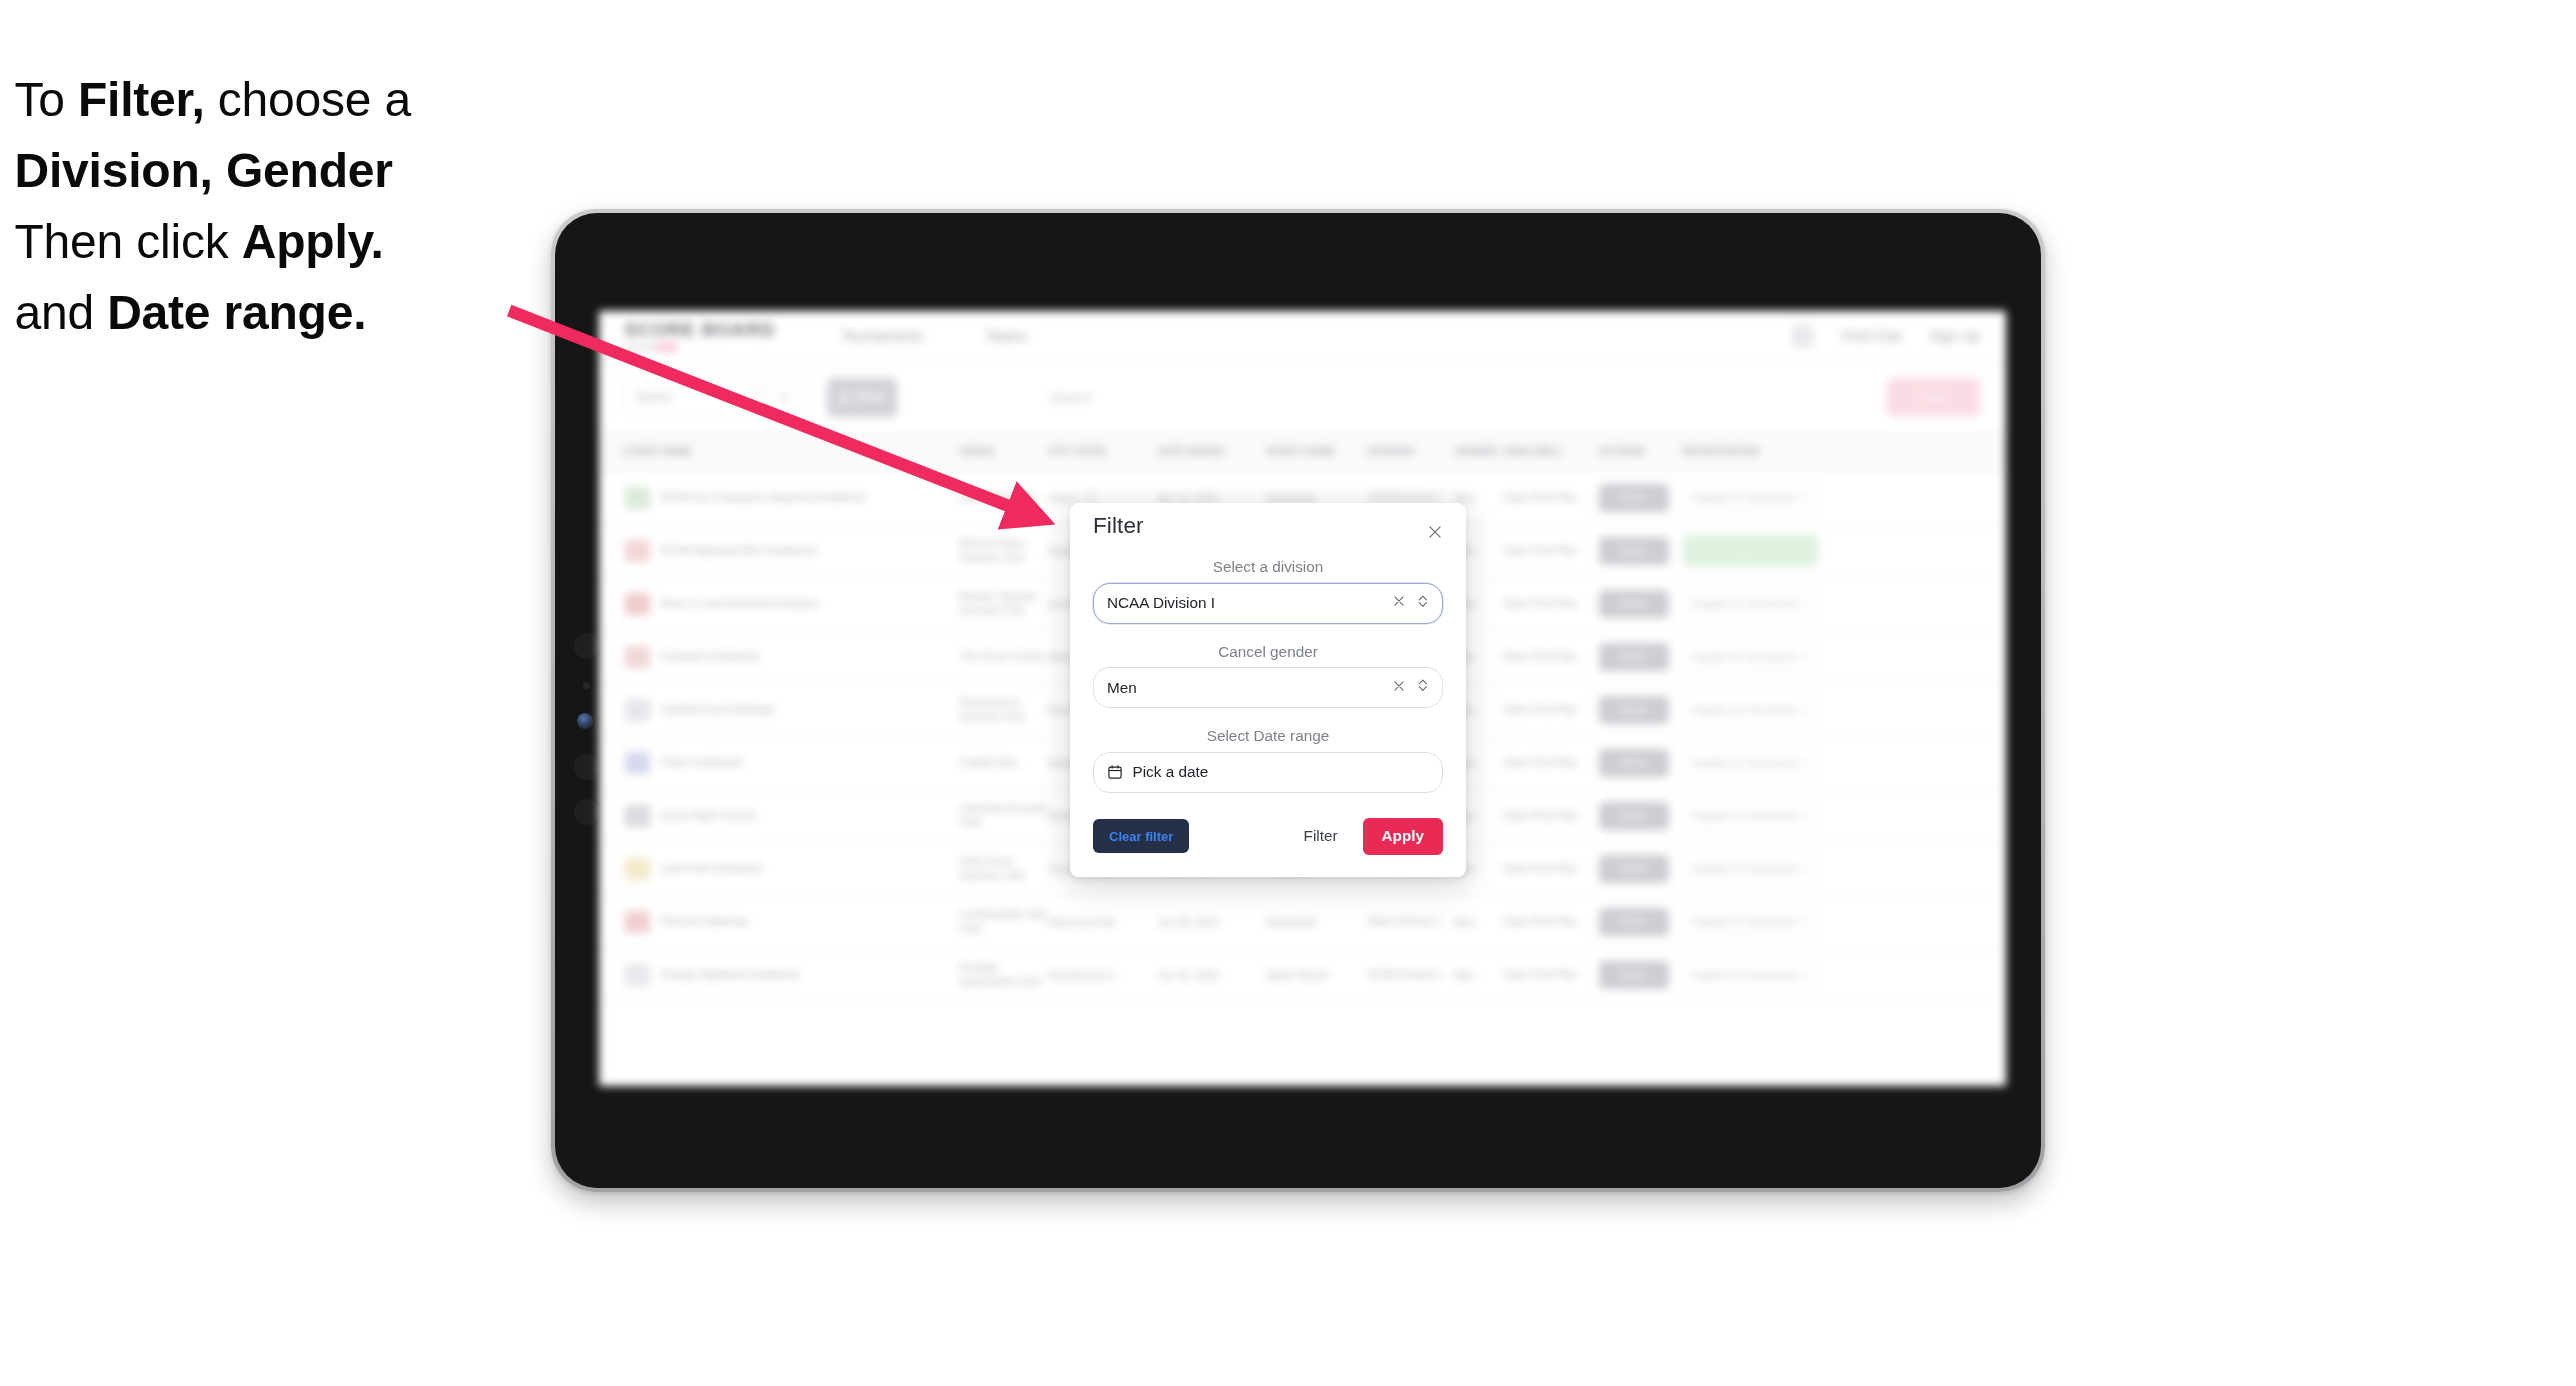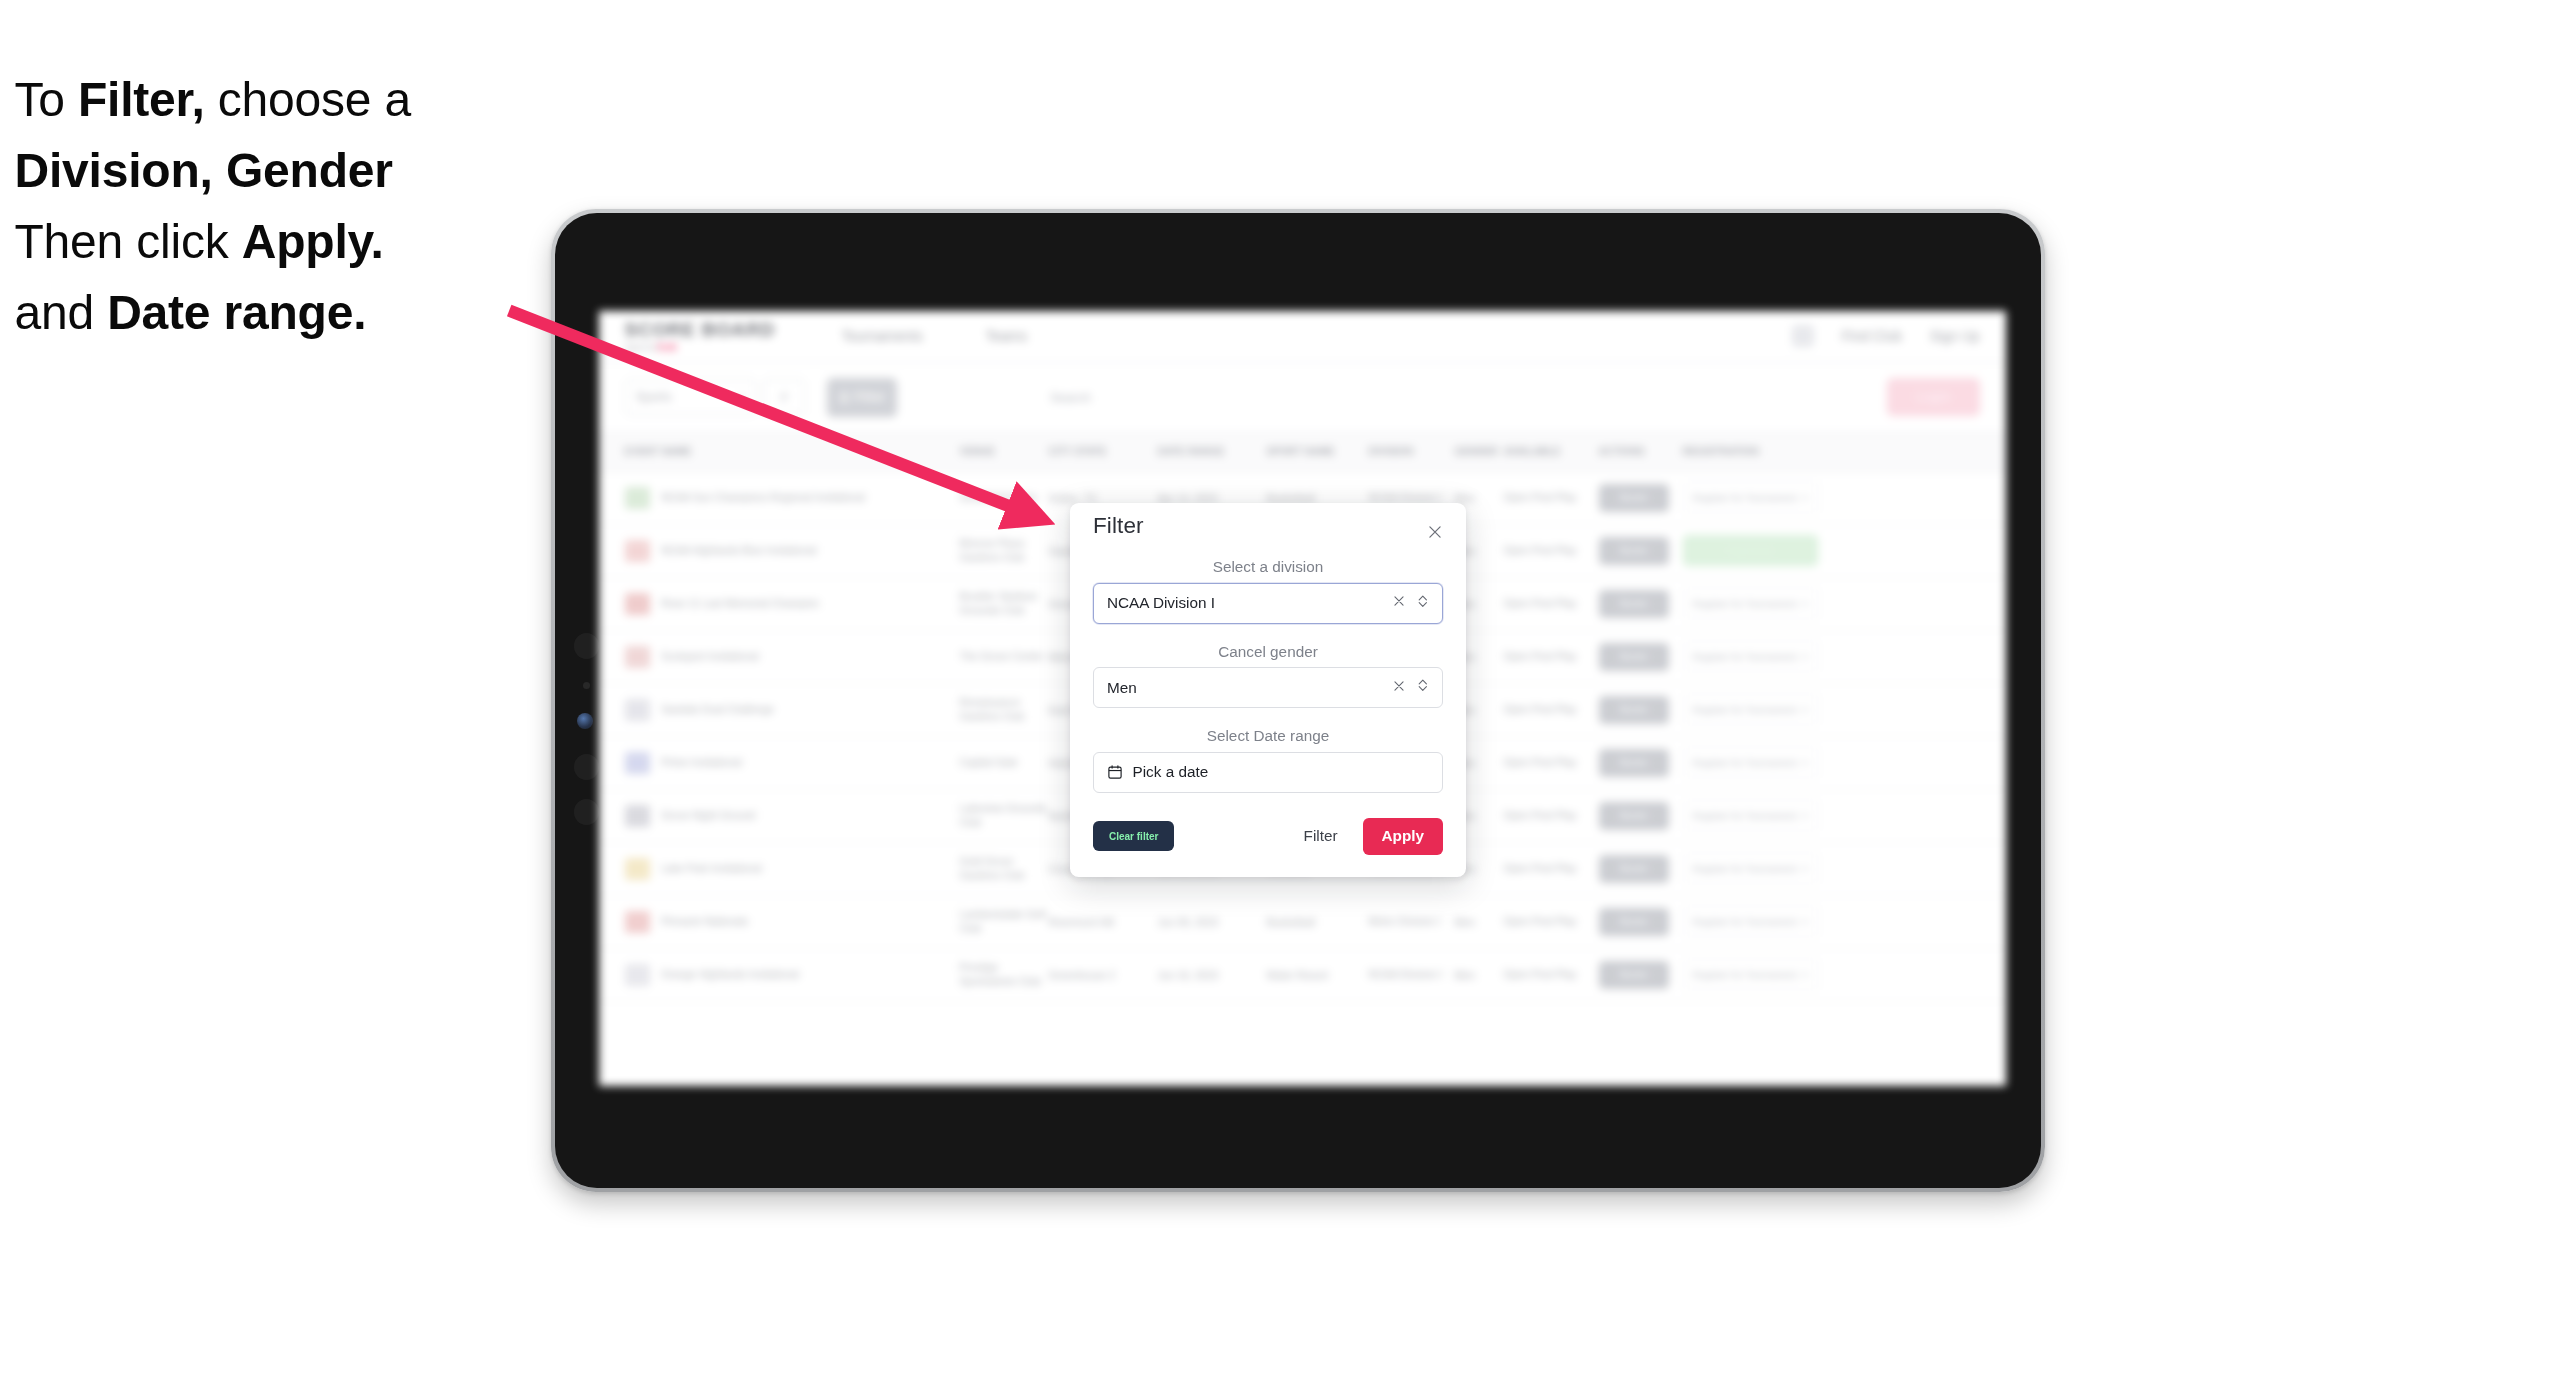--- a/index.html
+++ b/index.html
@@ -245,21 +245,21 @@
     font-size: 15.3px;
     color: #7d818a;
     margin-bottom: 6.5px;
     font-weight: 400;
     text-align: center;
   }
   .field-box {
     position: relative;
     height: 41px;
     border: 0.7px solid #dcdee3;
-    border-radius: 6px;
+    border-radius: 17px;
     background: #fff;
     display: flex;
     align-items: center;
     padding: 0 10.2px 0 13px;
     font-size: 15.3px;
     color: #22252c;
   }
   .field-box.focused {
     border-color: #9aa6d6;
     box-shadow: 0 0 0 0.7px rgba(154,166,214,0.35);
@@ -275,22 +275,22 @@
   .field-box .cal-icon { margin-right: 9.5px; display:flex; align-items:center; color:#1d2026; }
   .field-box .placeholder { color: #1d2026; }
 
   .modal-actions {
     margin-top: 25px;
     display: flex;
     align-items: center;
   }
   .btn-clear {
     background: #233047;
-    color: #86efac;
-    font-size: 10px;
+    color: #3b82f6;
+    font-size: 13px;
     font-weight: 600;
     border: none;
     border-radius: 5.8px;
     padding: 9.5px 16px;
     cursor: pointer;
     font-family: "Liberation Sans", sans-serif;
   }
   .modal-actions .right {
     margin-left: auto;
     display: flex;

